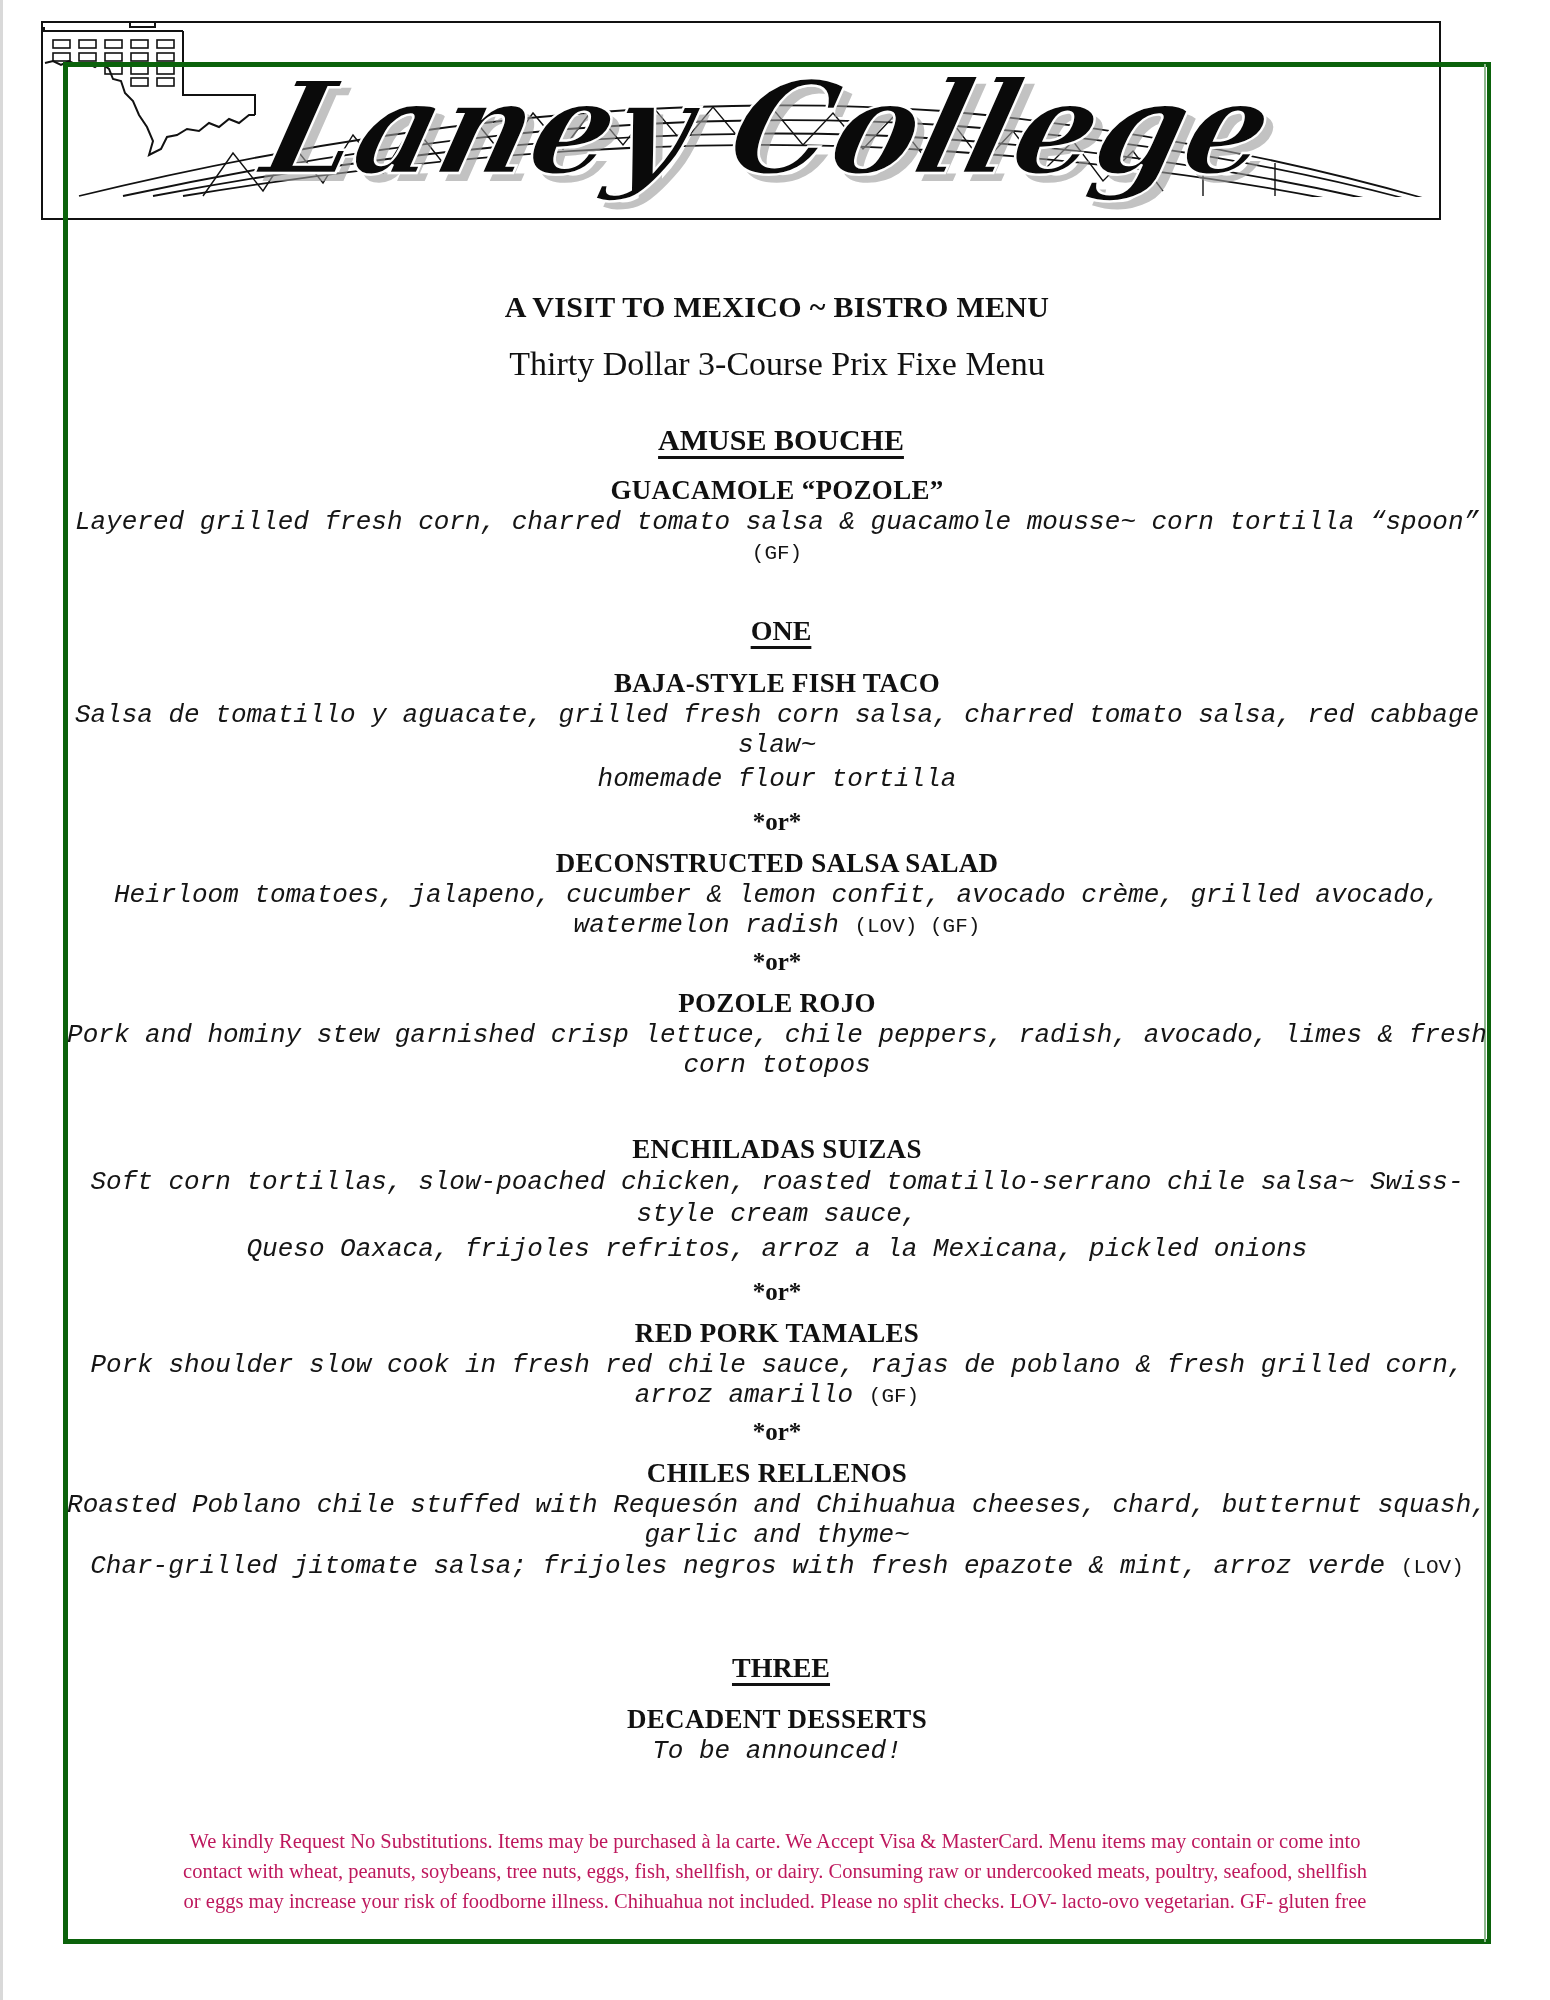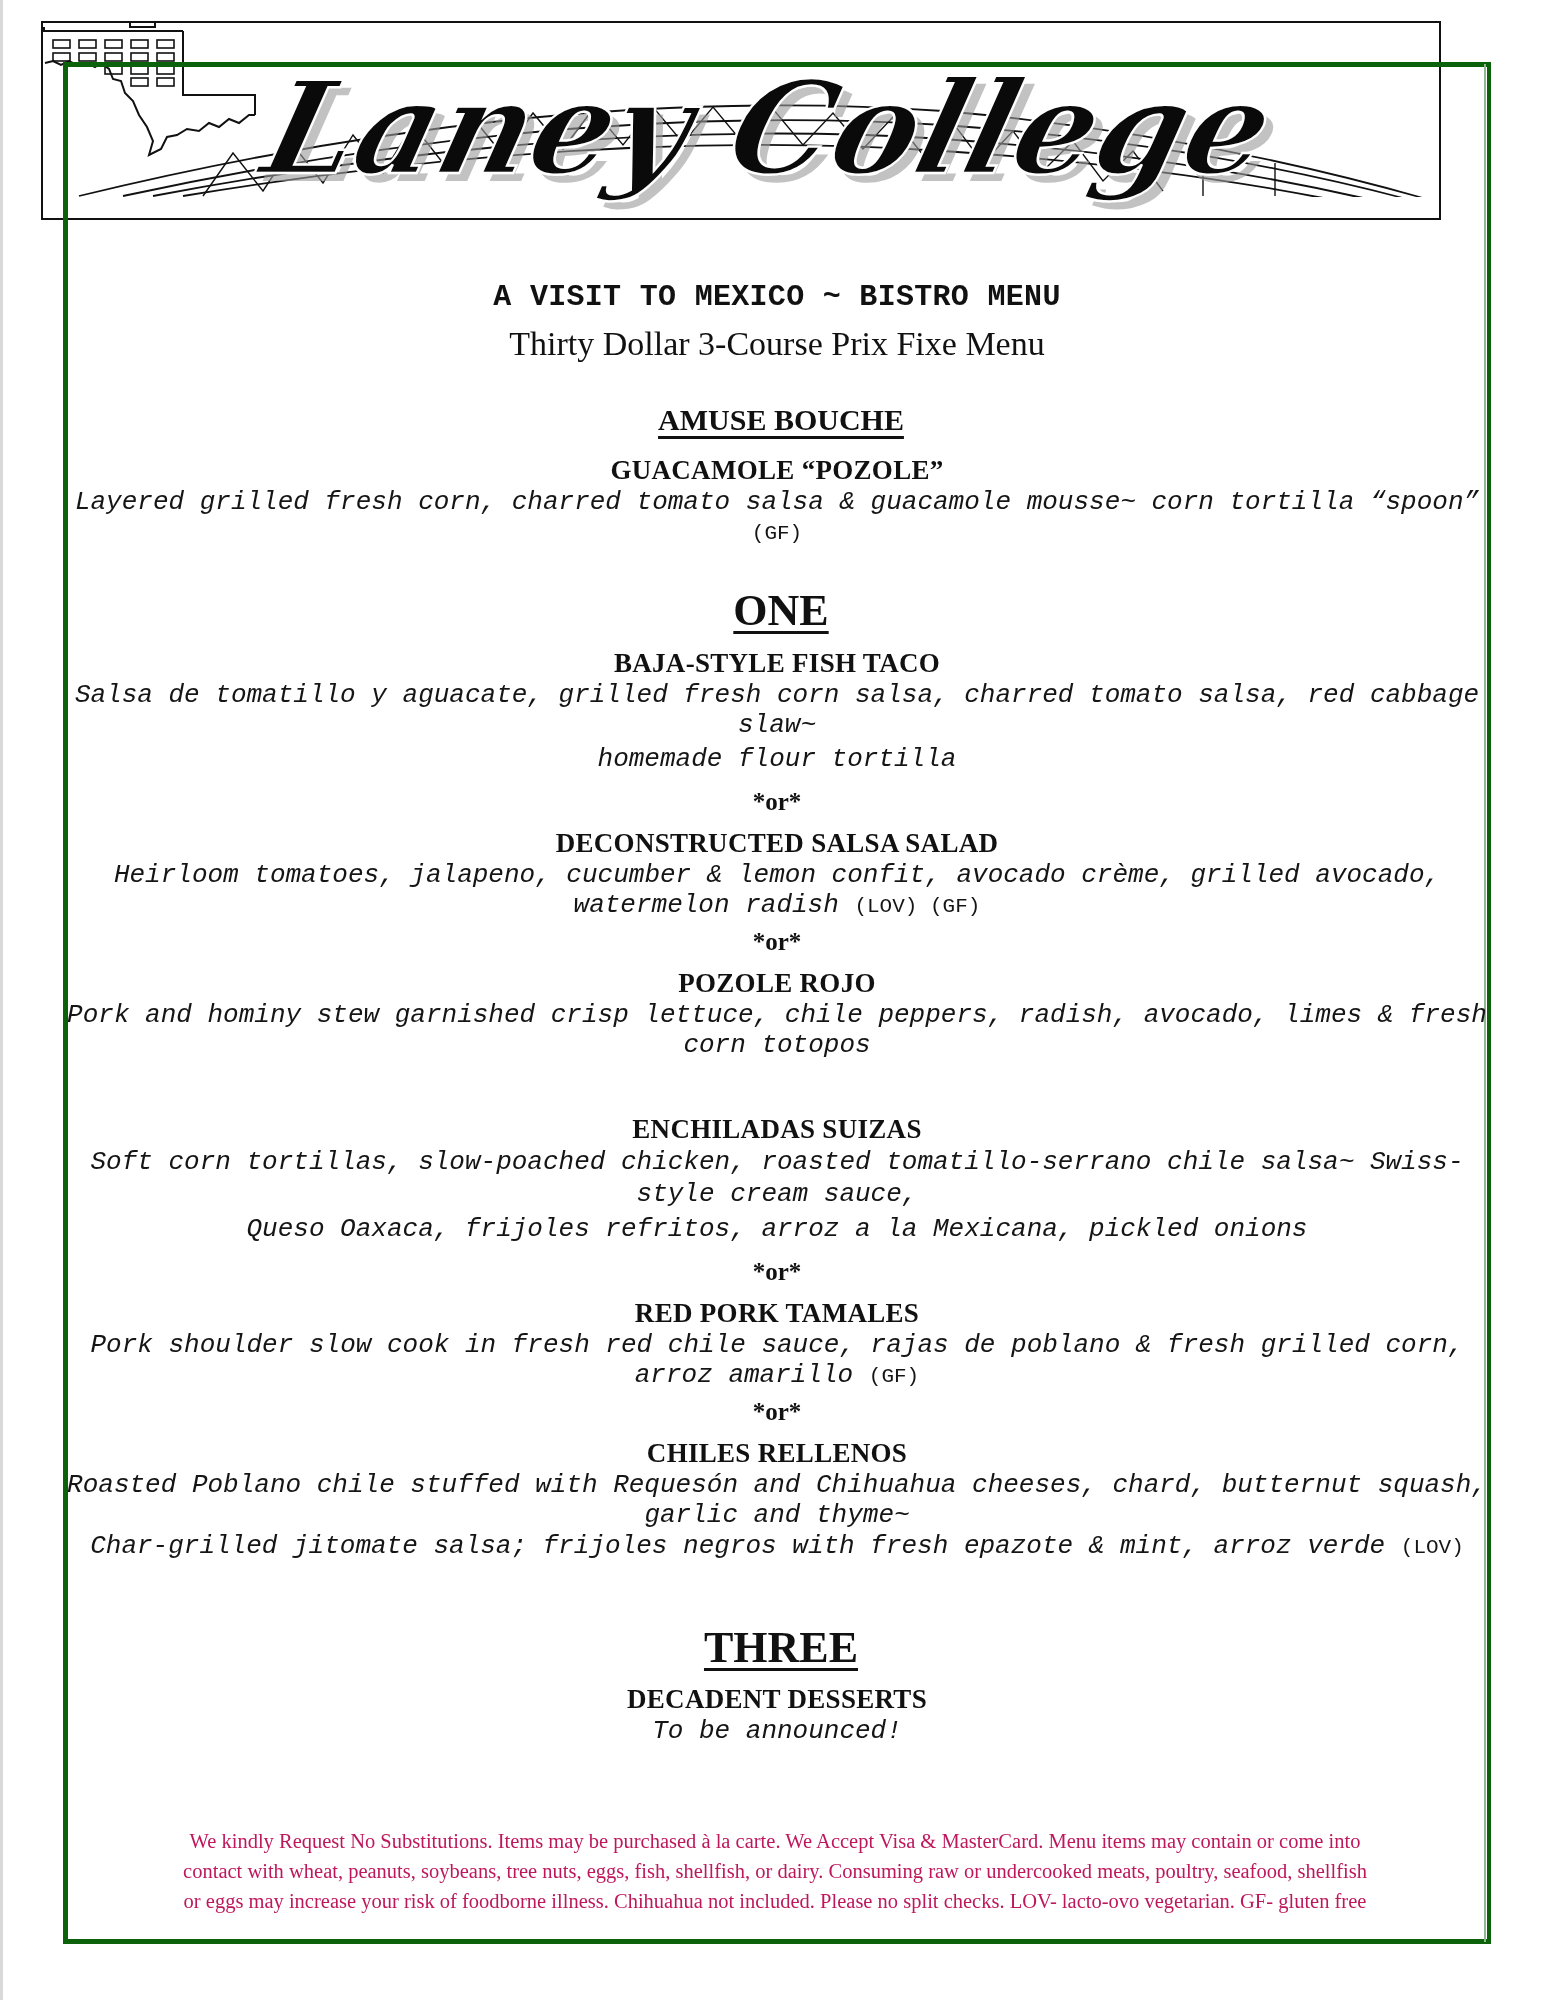--- a/index.html
+++ b/index.html
@@ -13,27 +13,27 @@
   .banner svg { position:absolute; left:0; top:0; }
 
   
   .frame { position:absolute; left:63px; top:62px; width:1428px; height:1882px;
            border:5px solid #0b620b; border-right-width:4px; box-sizing:border-box;
            pointer-events:none; }
   .frame-right-inner { position:absolute; left:1484px; top:64px; width:2px; height:1878px; background:#8fb98f; }
 
   .content { position:absolute; left:63px; top:270px; width:1428px; text-align:center; }
 
-  .title { font-family:Liberation Mono, monospace; font-weight:bold; font-size:30px; letter-spacing:0.3px; margin:8px; line-height:38px; }
+  .title { font-family:Liberation Serif, serif; font-weight:bold; font-size:30px; letter-spacing:0.3px; margin:18px; line-height:38px; }
   .subtitle { font-family:"Liberation Serif",serif; font-size:34px; margin:0; line-height:40px; }
 
   .section { font-family:"Liberation Serif",serif; font-weight:bold; text-decoration:underline;
              text-decoration-thickness:3px; text-underline-offset:6px; margin:0;padding-left:8px; }
   .sec-amuse { font-size:30px; line-height:40px; margin-top:36px; }
-  .sec-big { font-size:44px; line-height:44px; }
+  .sec-big { font-size:28px; line-height:44px; }
 
   .dish { font-family:"Liberation Serif",serif; font-weight:bold; font-size:27px; line-height:34px; margin:0; letter-spacing:0.3px; }
   .desc { font-family:Liberation Mono, monospace; font-style:italic; font-size:26px; line-height:38px; margin:0; color:#151515; }
   .desc .tag { font-style:normal; font-size:21px; }
   .or { font-family:"Liberation Serif",serif; font-weight:bold; font-size:25px; line-height:32px; margin:8px; }
 
   .footer { position:absolute; left:95px; top:1826px; width:1360px; text-align:center;
             font-family:"Liberation Serif",serif; font-size:20.5px; line-height:30px; color:#be185d; }
 </style>
 </head>

